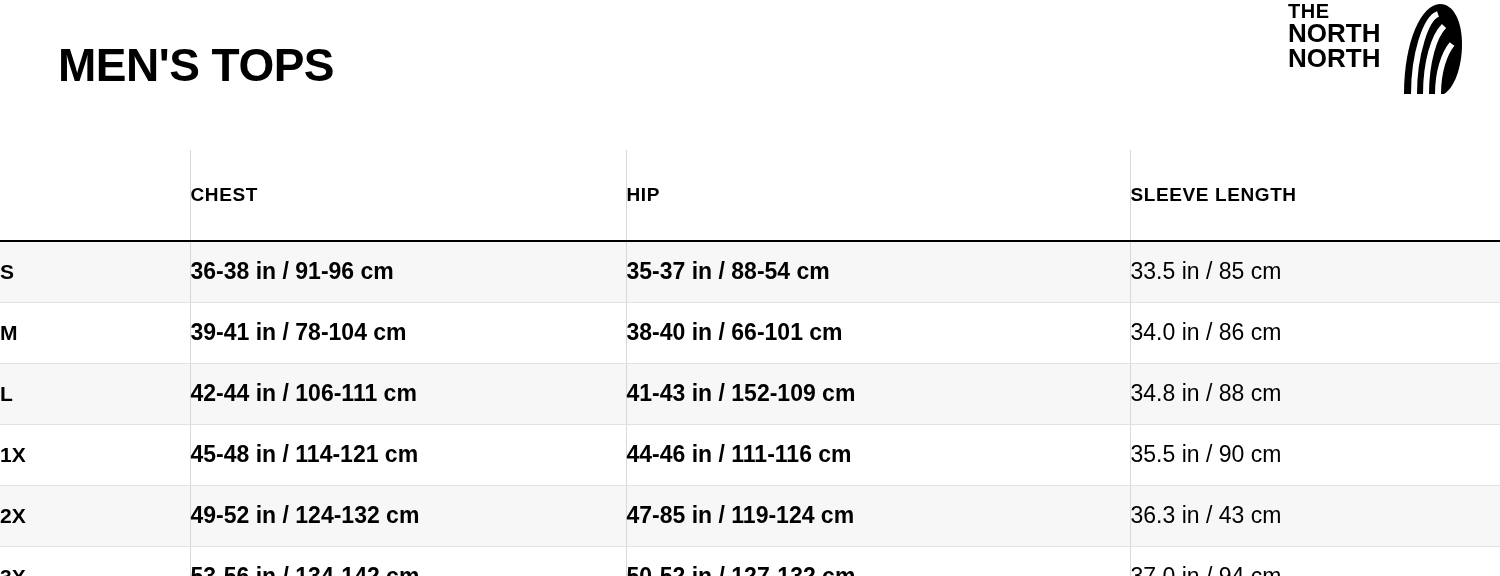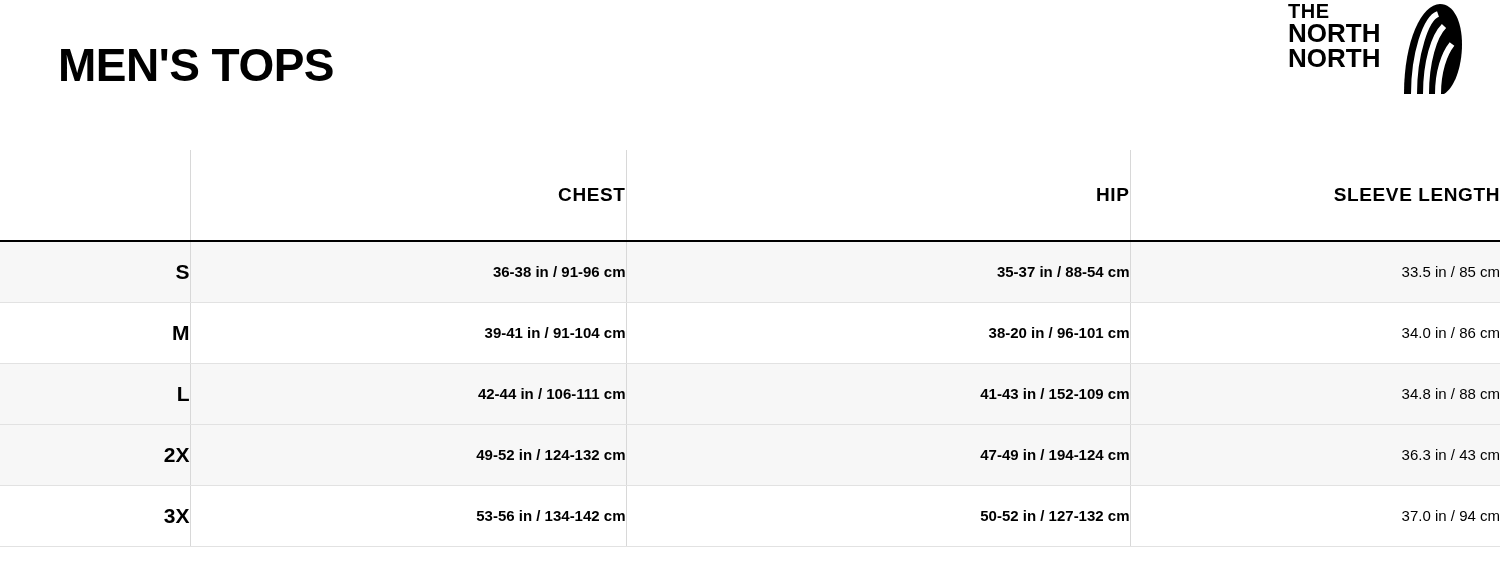--- a/index.html
+++ b/index.html
@@ -81,21 +81,21 @@
   .size-table col.c-size  { width: 190px; }
   .size-table col.c-chest { width: 436px; }
   .size-table col.c-hip   { width: 504px; }
   .size-table col.c-sleeve{ width: 370px; }
 
   .size-table th,
   .size-table td {
     padding: 0;
     margin: 0;
     border: 0;
-    text-align: right;
+    text-align: left;
     vertical-align: middle;
   }
 
   .size-table thead th {
     height: 90px;
     font-size: 19px;
     font-weight: bold;
     letter-spacing: 0.6px;
     border-bottom: 2px solid #000000;
     background: #ffffff;
@@ -109,21 +109,21 @@
   }
 
   .size-table tbody tr {
     height: 61px;
   }
   .size-table tbody tr.odd  { background: #f7f7f7; }
   .size-table tbody tr.even { background: #ffffff; }
 
   .size-table tbody td {
     border-bottom: 1px solid #e2e2e2;
-    font-size: 15px;
+    font-size: 23px;
   }
   .size-table tbody td.cell-size {
     font-size: 21px;
     font-weight: bold;
     border-right: 1px solid #d8d8d8;
   }
   .size-table tbody td.cell-chest,
   .size-table tbody td.cell-hip {
     border-right: 1px solid #d8d8d8;
     font-weight: bold;
@@ -174,34 +174,40 @@
     </thead>
     <tbody>
       <tr class="odd">
         <td class="cell-size">S</td>
         <td class="cell-chest">36-38 in / 91-96 cm</td>
         <td class="cell-hip">35-37 in / 88-54 cm</td>
         <td class="cell-sleeve">33.5 in / 85 cm</td>
       </tr>
       <tr class="even">
         <td class="cell-size">M</td>
-        <td class="cell-chest">39-41 in / 91-104 cm</td>
-        <td class="cell-hip">38-20 in / 96-101 cm</td>
+        <td class="cell-chest">39-41 in / 78-104 cm</td>
+        <td class="cell-hip">38-40 in / 66-101 cm</td>
         <td class="cell-sleeve">34.0 in / 86 cm</td>
       </tr>
       <tr class="odd">
         <td class="cell-size">L</td>
         <td class="cell-chest">42-44 in / 106-111 cm</td>
         <td class="cell-hip">41-43 in / 152-109 cm</td>
         <td class="cell-sleeve">34.8 in / 88 cm</td>
       </tr>
+      <tr class="even">
+        <td class="cell-size">1X</td>
+        <td class="cell-chest">45-48 in / 114-121 cm</td>
+        <td class="cell-hip">44-46 in / 111-116 cm</td>
+        <td class="cell-sleeve">35.5 in / 90 cm</td>
+      </tr>
       <tr class="odd">
         <td class="cell-size">2X</td>
         <td class="cell-chest">49-52 in / 124-132 cm</td>
-        <td class="cell-hip">47-49 in / 194-124 cm</td>
+        <td class="cell-hip">47-85 in / 119-124 cm</td>
         <td class="cell-sleeve">36.3 in / 43 cm</td>
       </tr>
       <tr class="even">
         <td class="cell-size">3X</td>
         <td class="cell-chest">53-56 in / 134-142 cm</td>
         <td class="cell-hip">50-52 in / 127-132 cm</td>
         <td class="cell-sleeve">37.0 in / 94 cm</td>
       </tr>
     </tbody>
   </table>

